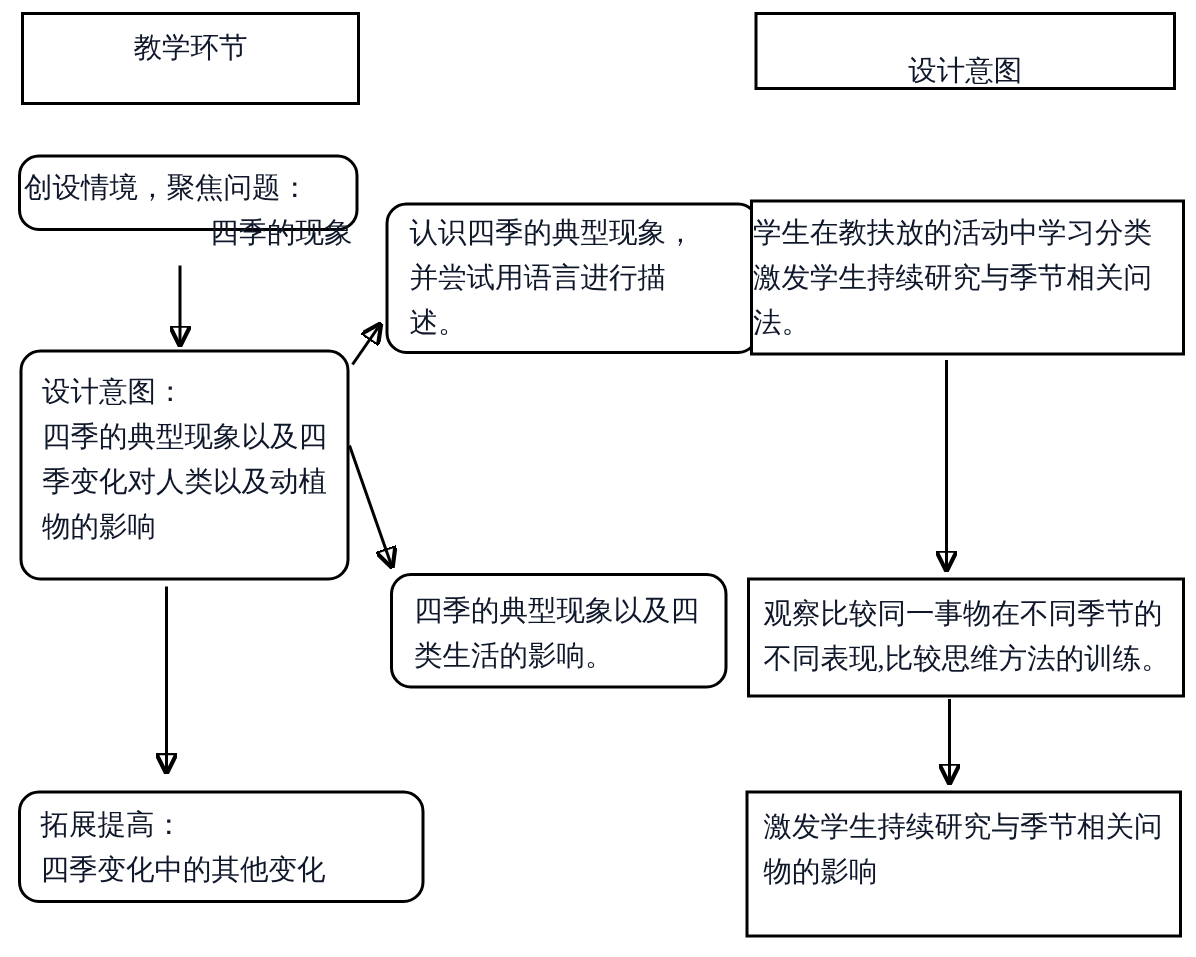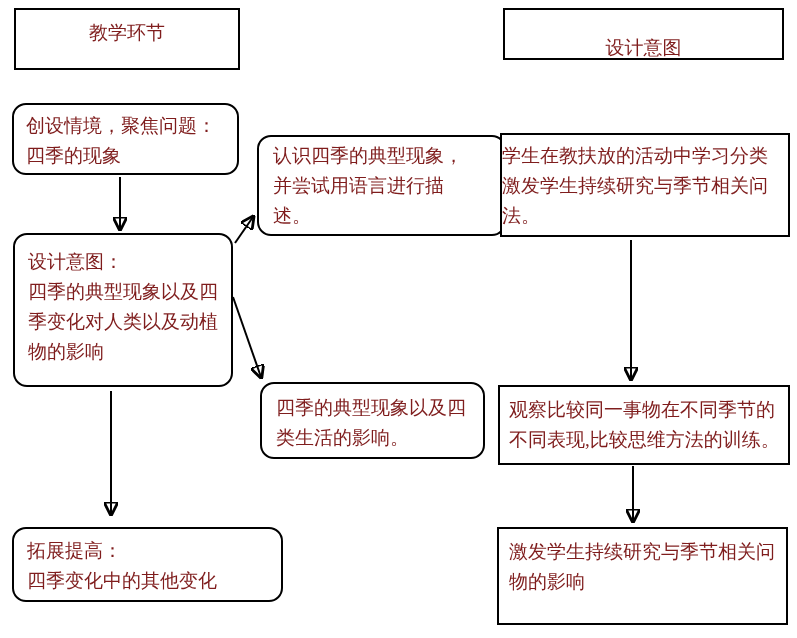--- a/index.html
+++ b/index.html
@@ -6,42 +6,42 @@
     margin: 0;
     padding: 0;
     background: #ffffff;
   }
   #canvas {
     position: relative;
     width: 797px;
     height: 638px;
     background: #ffffff;
     font-family: "Liberation Serif", "DejaVu Serif", serif;
-    color: #7f1d1d;
+    color: #0f172a;
     overflow: hidden;
   }
   .box {
     position: absolute;
     box-sizing: border-box;
     border: 2px solid #000000;
     background: #ffffff;
     font-size: 19px;
     line-height: 30px;
   }
   .rounded { border-radius: 14px; }
   .line { white-space: nowrap; }
   .hdr { text-align: center; }
 
   
   .box-header-teaching { left: 14px;  top: 8px;  width: 226px; height: 62px; padding-top: 8px; }
   .box-header-design   { left: 503px; top: 8px;  width: 281px; height: 52px; padding-top: 23px; }
 
   
-  .box-create   { left: 12px;  top: 103px; width: 227px; height: 72px;  padding: 6px 12px; }
-  .box-create .line:nth-child(2) { text-align: left; }
+  .box-create   { left: 12px;  top: 103px; width: 227px; height: 51px;  padding: 6px 2px; }
+  .box-create .line:nth-child(2) { text-align: right; }
   .box-practice { left: 13px;  top: 233px; width: 220px; height: 154px; padding: 12px 13px; }
   .box-expand   { left: 12px;  top: 527px; width: 271px; height: 75px;  padding: 7px 13px; }
 
   
   .box-recognize { left: 257px; top: 135px; width: 249px; height: 101px; padding: 4px 14px; }
   .box-impact    { left: 260px; top: 382px; width: 225px; height: 77px;  padding: 9px 14px; }
 
   
   .box-classify  { left: 500px; top: 133px; width: 290px; height: 104px; padding: 6px 0; }
   .box-compare   { left: 498px; top: 385px; width: 292px; height: 80px;  padding: 8px 9px; }

